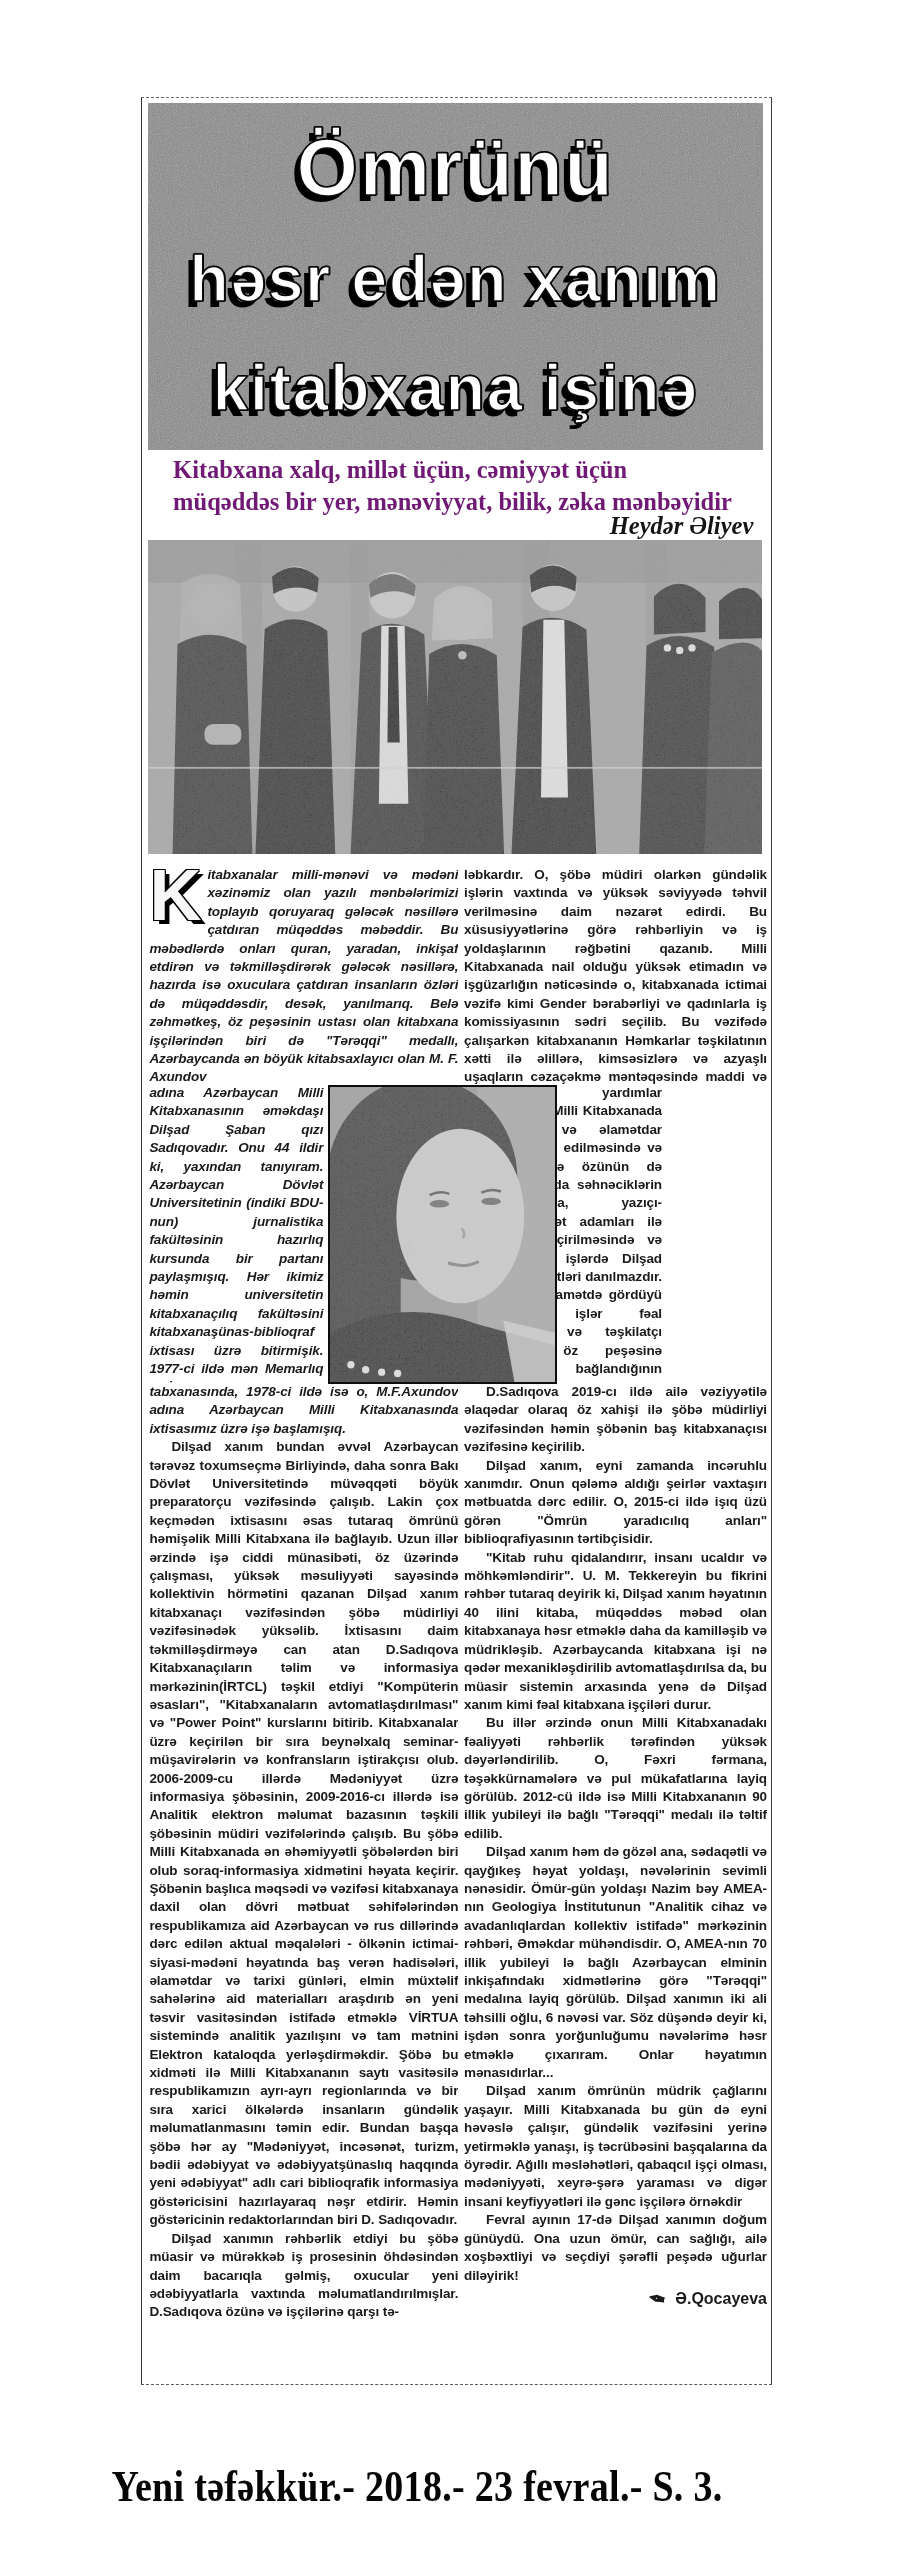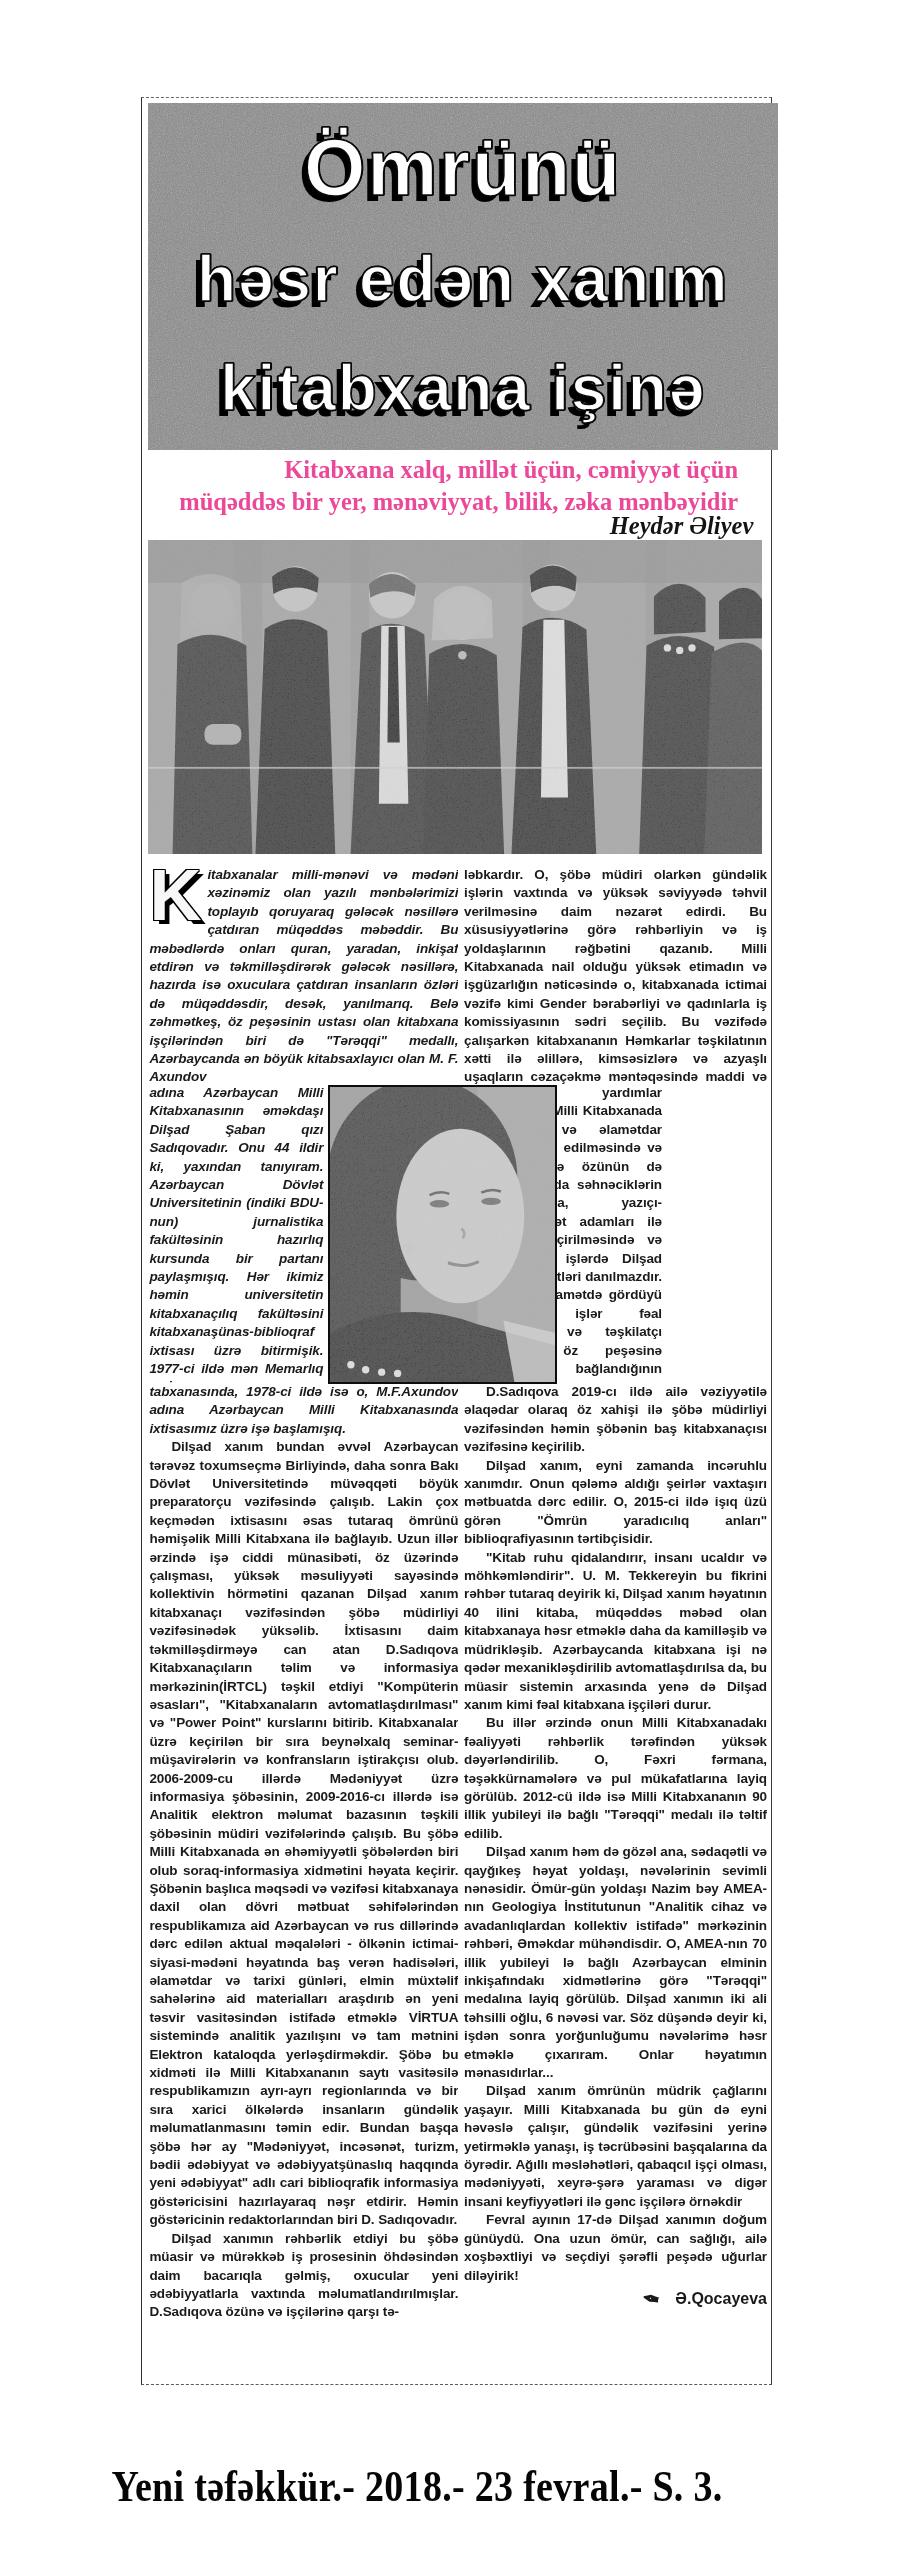--- a/index.html
+++ b/index.html
@@ -8,37 +8,37 @@
     font-family:"Liberation Sans",sans-serif;color:#161616;overflow:hidden;
   }
   
   .article{
     position:absolute;left:141px;top:97px;width:631px;height:2288px;
     box-sizing:border-box;background:#ffffff;
     border-left:1.8px solid #2e2e2e;border-right:1.8px solid #3a3a3a;
     border-top:1.8px dashed #6a6a6a;border-bottom:1.8px dashed #5a5a5a;
   }
   
-  .title-block{position:absolute;left:6.1px;top:4.9px;width:615px;height:347px;overflow:hidden;background:#14532d;padding-left:15px;}
+  .title-block{position:absolute;left:6.1px;top:4.9px;width:615px;height:347px;overflow:hidden;background:#14532d;}
   .title-block svg{position:absolute;left:0;top:0;width:100%;height:100%;}
   .title-text{
     position:absolute;left:0;top:8.6px;width:100%;text-align:center;margin:0;
     font-weight:700;color:#ffffff;letter-spacing:1.8px;
     -webkit-text-stroke:1.5px #0a0a0a;
     text-shadow:-5.5px 5.5px 0 #000, -1.2px 0 #000, 1.2px 0 #000, 0 1.2px #000, 0 -1.2px #000;
   }
   .title-line{display:block;}
   .t1{font-size:79px;line-height:114px;}
   .t2{font-size:64px;line-height:109px;}
   .t3{font-size:64px;line-height:109px;}
   
   .subtitle-block{position:absolute;left:6.1px;top:352px;width:615px;height:90px;background:#fff;}
   .subtitle{
-    margin:3.7px auto 0 auto;width:565px;text-align:right;
-    font-family:"Liberation Serif",serif;font-weight:700;font-size:24.5px;line-height:32px;color:#ec4899;
+    margin:3.7px auto 0 auto;width:565px;text-align:left;
+    font-family:"Liberation Serif",serif;font-weight:700;font-size:24.5px;line-height:32px;color:#701a75;
   }
   .byline{
     position:absolute;right:9.8px;bottom:0px;
     font-family:"Liberation Serif",serif;font-style:italic;font-weight:700;font-size:24.5px;color:#141414;margin-left:48px;
   }
   
   .group-photo{position:absolute;left:6.1px;top:442px;width:614px;height:314px;overflow:hidden;background:#9b9b9b;}
   .group-photo svg{display:block;width:100%;height:100%;}
   .portrait{
     position:absolute;left:186px;top:987px;width:229px;height:299px;box-sizing:border-box;
@@ -60,21 +60,21 @@
   .intro{font-style:italic;}
   .p{margin:0;text-indent:22px;}
   .p.noindent{text-indent:0;}
   .dropcap{
     float:left;font-size:72px;line-height:53px;font-weight:700;font-style:normal;
     padding:2.5px 6.1px 0 0;color:#f7f7f7;
     text-shadow:1.2px 0 #000,-1.2px 0 #000,0 1.2px #000,0 -1.2px #000,1.2px 1.2px #000,-1.2px 1.2px #000,1.2px -1.2px #000,-1.2px -1.2px #000,4.9px 4.3px 0 #000;
   }
   .signature-row{margin-top:4.9px;text-align:right;font-weight:700;font-size:16px;letter-spacing:0;}
   .pen{display:inline-block;transform:scaleX(-1) rotate(-12deg);font-size:21px;vertical-align:-2.5px;margin-left:2.5px;}
-  .sig-name{margin-left:16px;}
+  .sig-name{margin-left:10px;}
   
   .footer{
     position:absolute;left:67px;top:2464px;width:700px;text-align:center;
     font-family:"Liberation Serif",serif;font-weight:700;font-size:38px;color:#050505;
     transform:scaleY(1.15);letter-spacing:0.3px;white-space:nowrap;
   }
 </style>
 </head>
 <body>
 

